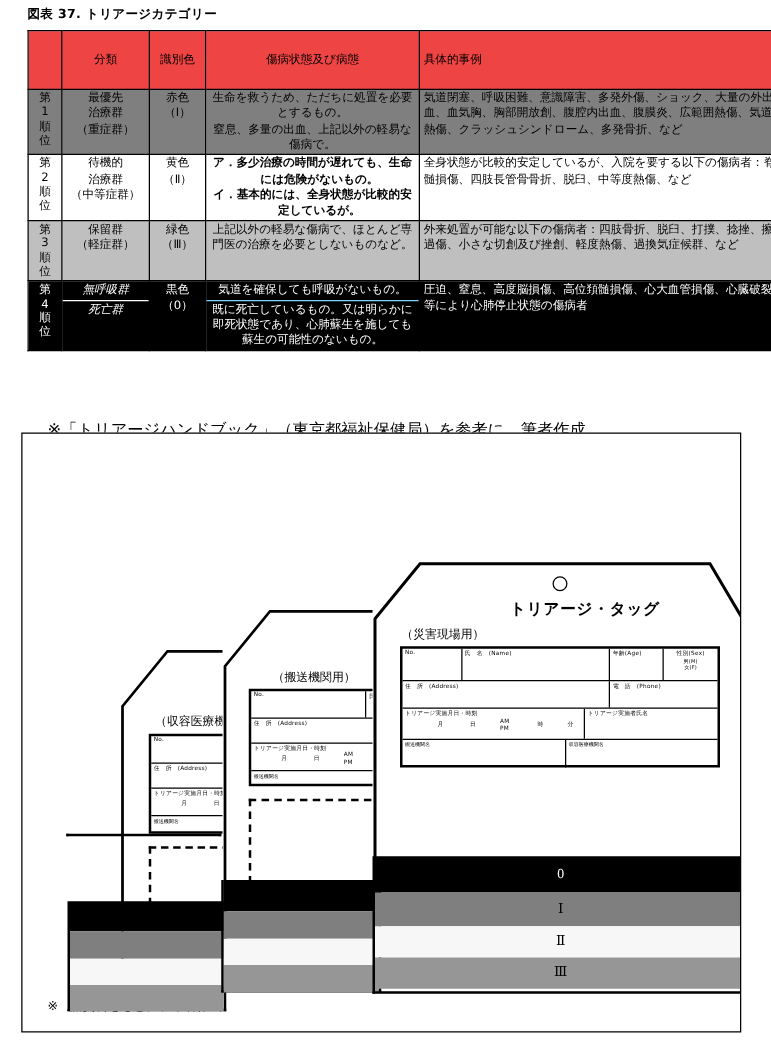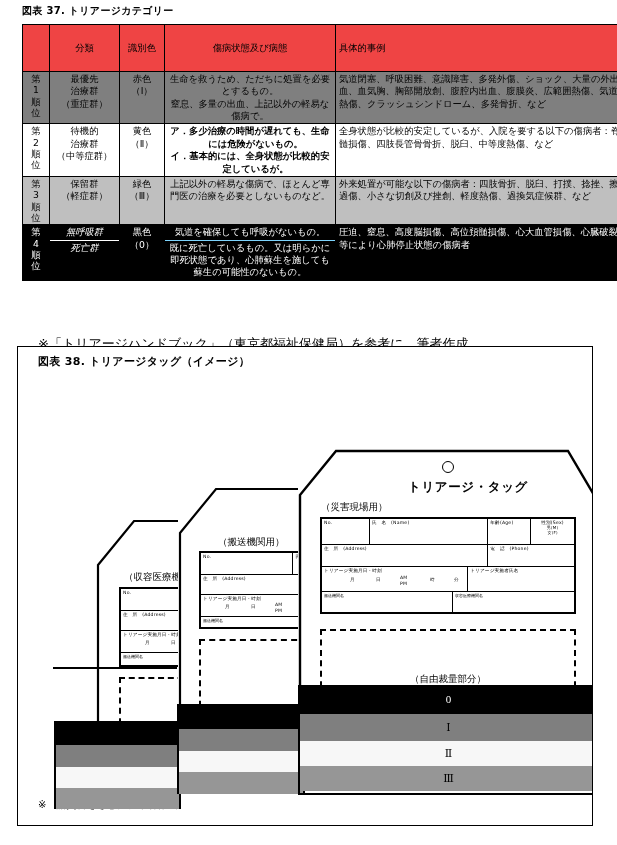--- a/index.html
+++ b/index.html
@@ -314,21 +314,20 @@
         <div>既に死亡しているもの。又は明らかに即死状態であり、心肺蘇生を施しても蘇生の可能性のないもの。</div>
       </td>
       <td class="c-ex">圧迫、窒息、高度脳損傷、高位頚髄損傷、心大血管損傷、心臓破裂等により心肺停止状態の傷病者</td>
     </tr>
   </tbody>
 </table>
 
 <div id="fig37-note">※「トリアージハンドブック」（東京都福祉保健局）を参考に、筆者作成</div>
 
 <div id="fig38-box">
-  <div id="fig38-caption">図表 38. トリアージタッグ（イメージ）</div>
 
   <div id="tag-stage">
 
     <div class="tag" style="left:78px; top:142px; width:262px; height:266px;">
       <svg class="shape" width="262" height="266" viewBox="0 0 262 266">
         <path d="M 2,46 L 38,2 L 260,2 L 260,264 L 2,264 Z" fill="#ffffff" stroke="#000000" stroke-width="2.2"></path>
       </svg>
       <div class="tag-title" style="left:108px; top:30px; font-size:11.5px;">トリアージ・タッグ</div>
       <div class="tag-sub" style="left:28px; top:52px; font-size:9.5px;">（収容医療機関用）</div>
 
@@ -429,23 +428,20 @@
             <span style="position:absolute; left:132px; top:10px;">分</span>
           </div>
           <div class="fcell tiny" style="width:42%;">トリアージ実施者氏名</div>
         </div>
         <div class="frow" style="height:22px;">
           <div class="fcell tiny2" style="width:52%;">搬送機関名</div>
           <div class="fcell tiny2" style="width:48%;">収容医療機関名</div>
         </div>
       </div>
 
-      <div class="freebox" style="left:22px; top:180px; width:256px; height:100px;">
-        <div class="lbl" style="top:42px; font-size:9.5px;">（自由裁量部分）</div>
-      </div>
     </div>
 
     <div class="strips" style="left:35px; top:290px; width:124px; height:0;"></div>
 
     <div style="position:absolute; left:36px; top:292px; width:126px; height:0;"></div>
 
   </div>
 
   <div style="position:absolute; left:36px; top:374px; width:127px; height:88px; border:2px solid #000; border-top:none; box-sizing:border-box; z-index:3;">
     <div class="strip s0" style="height:24px;"></div>

